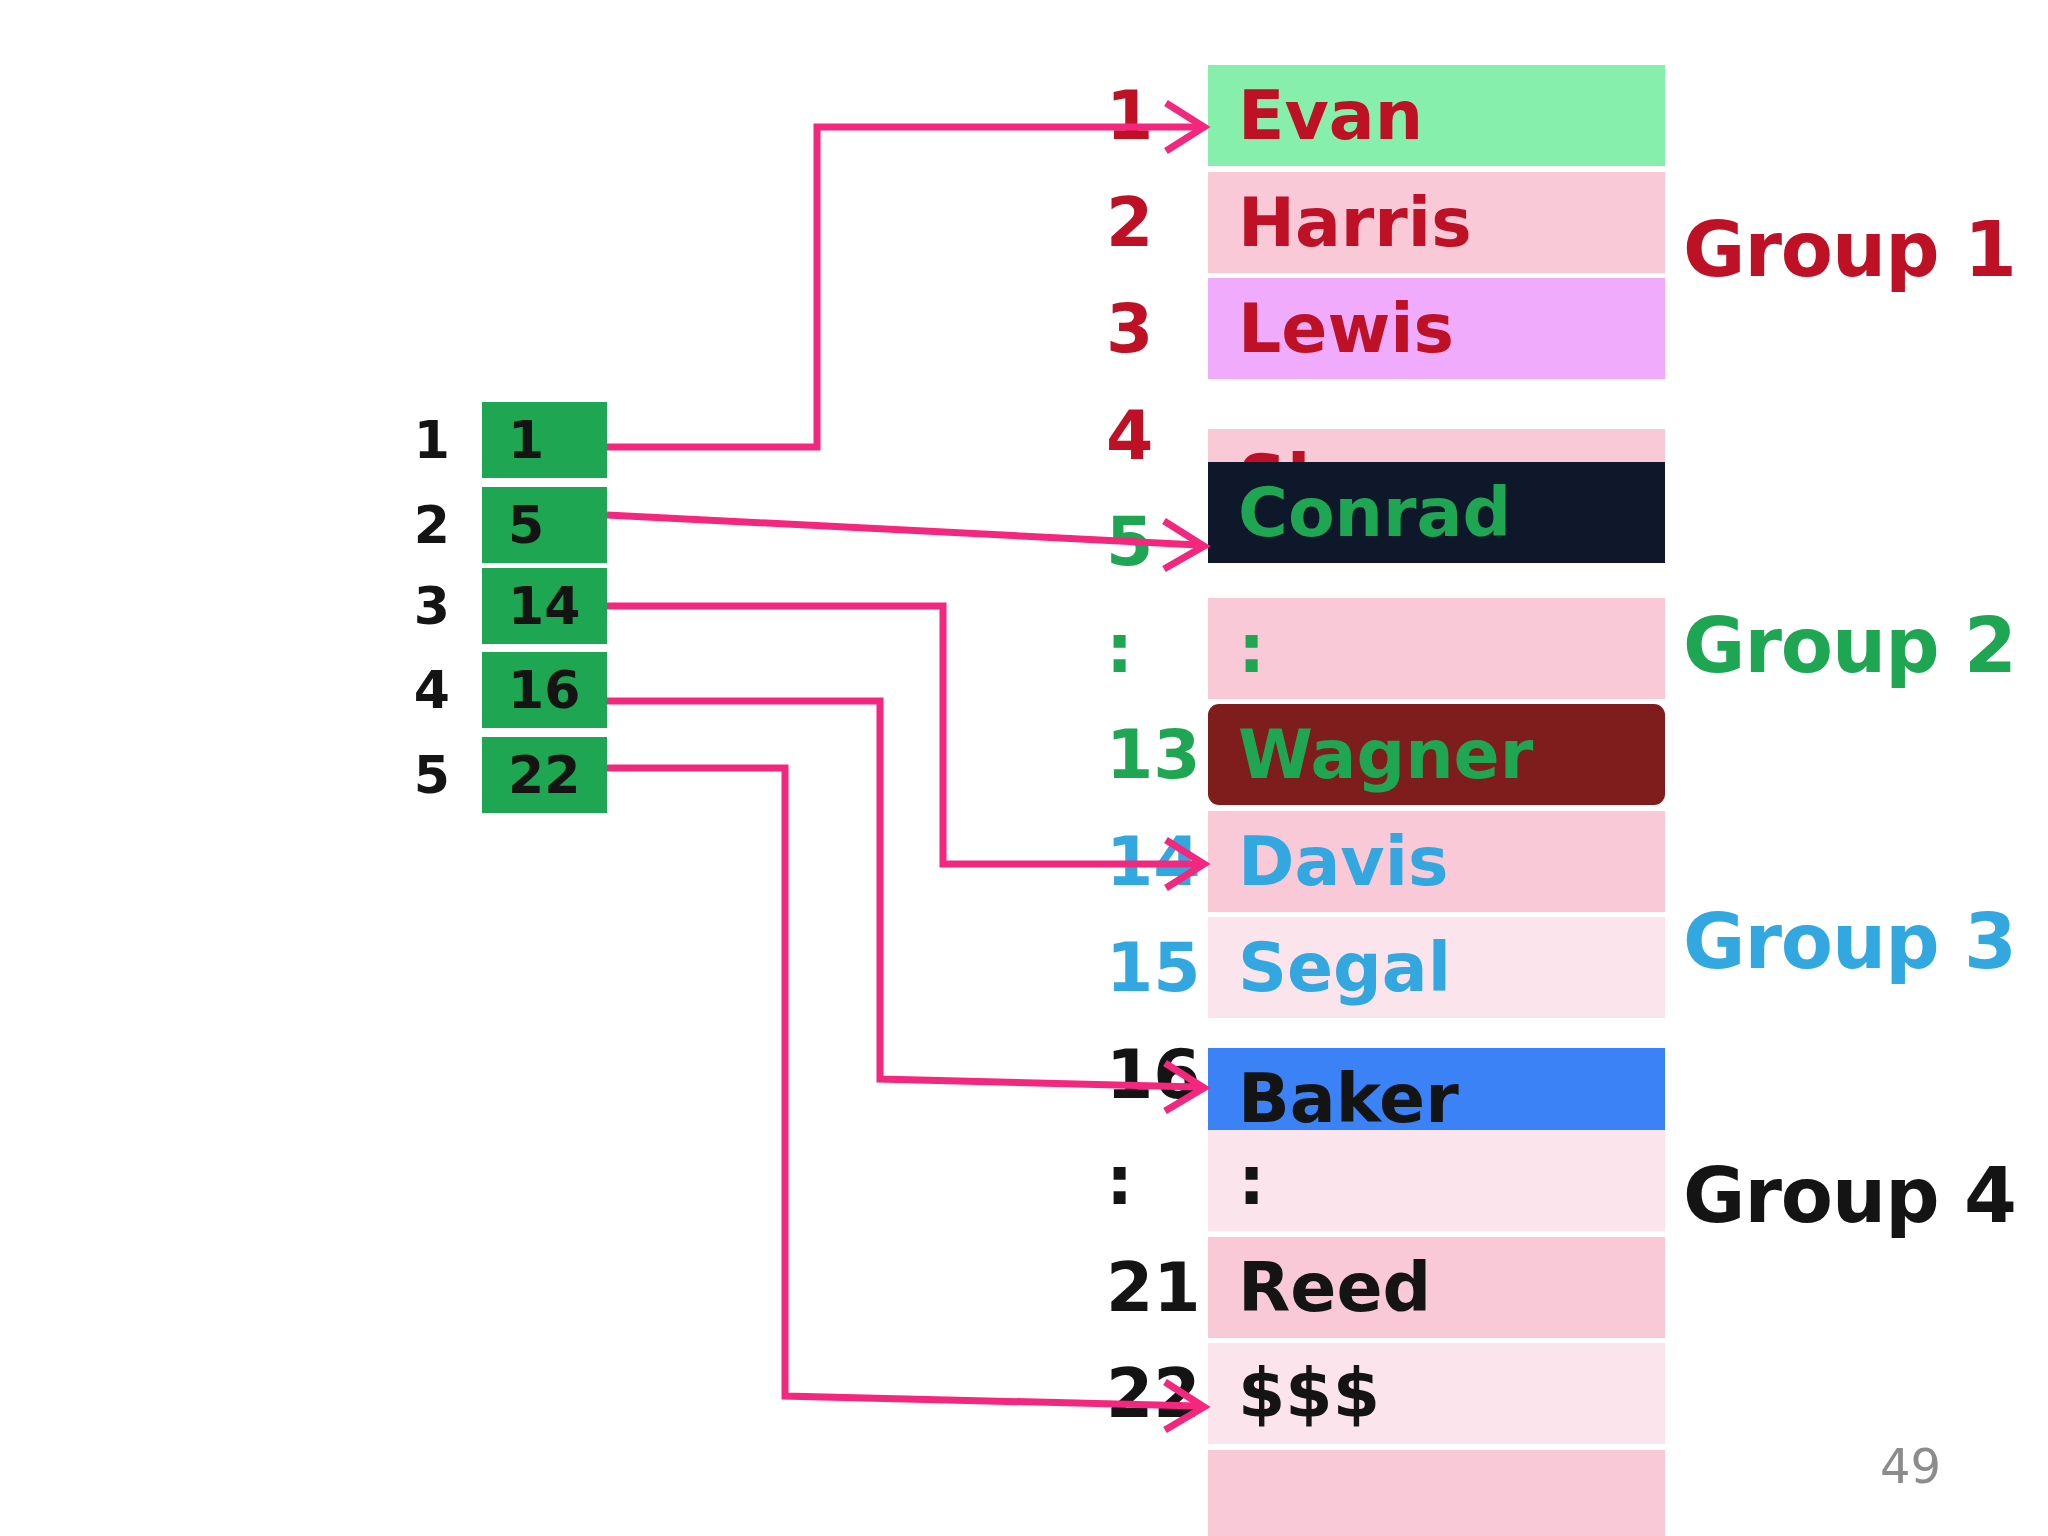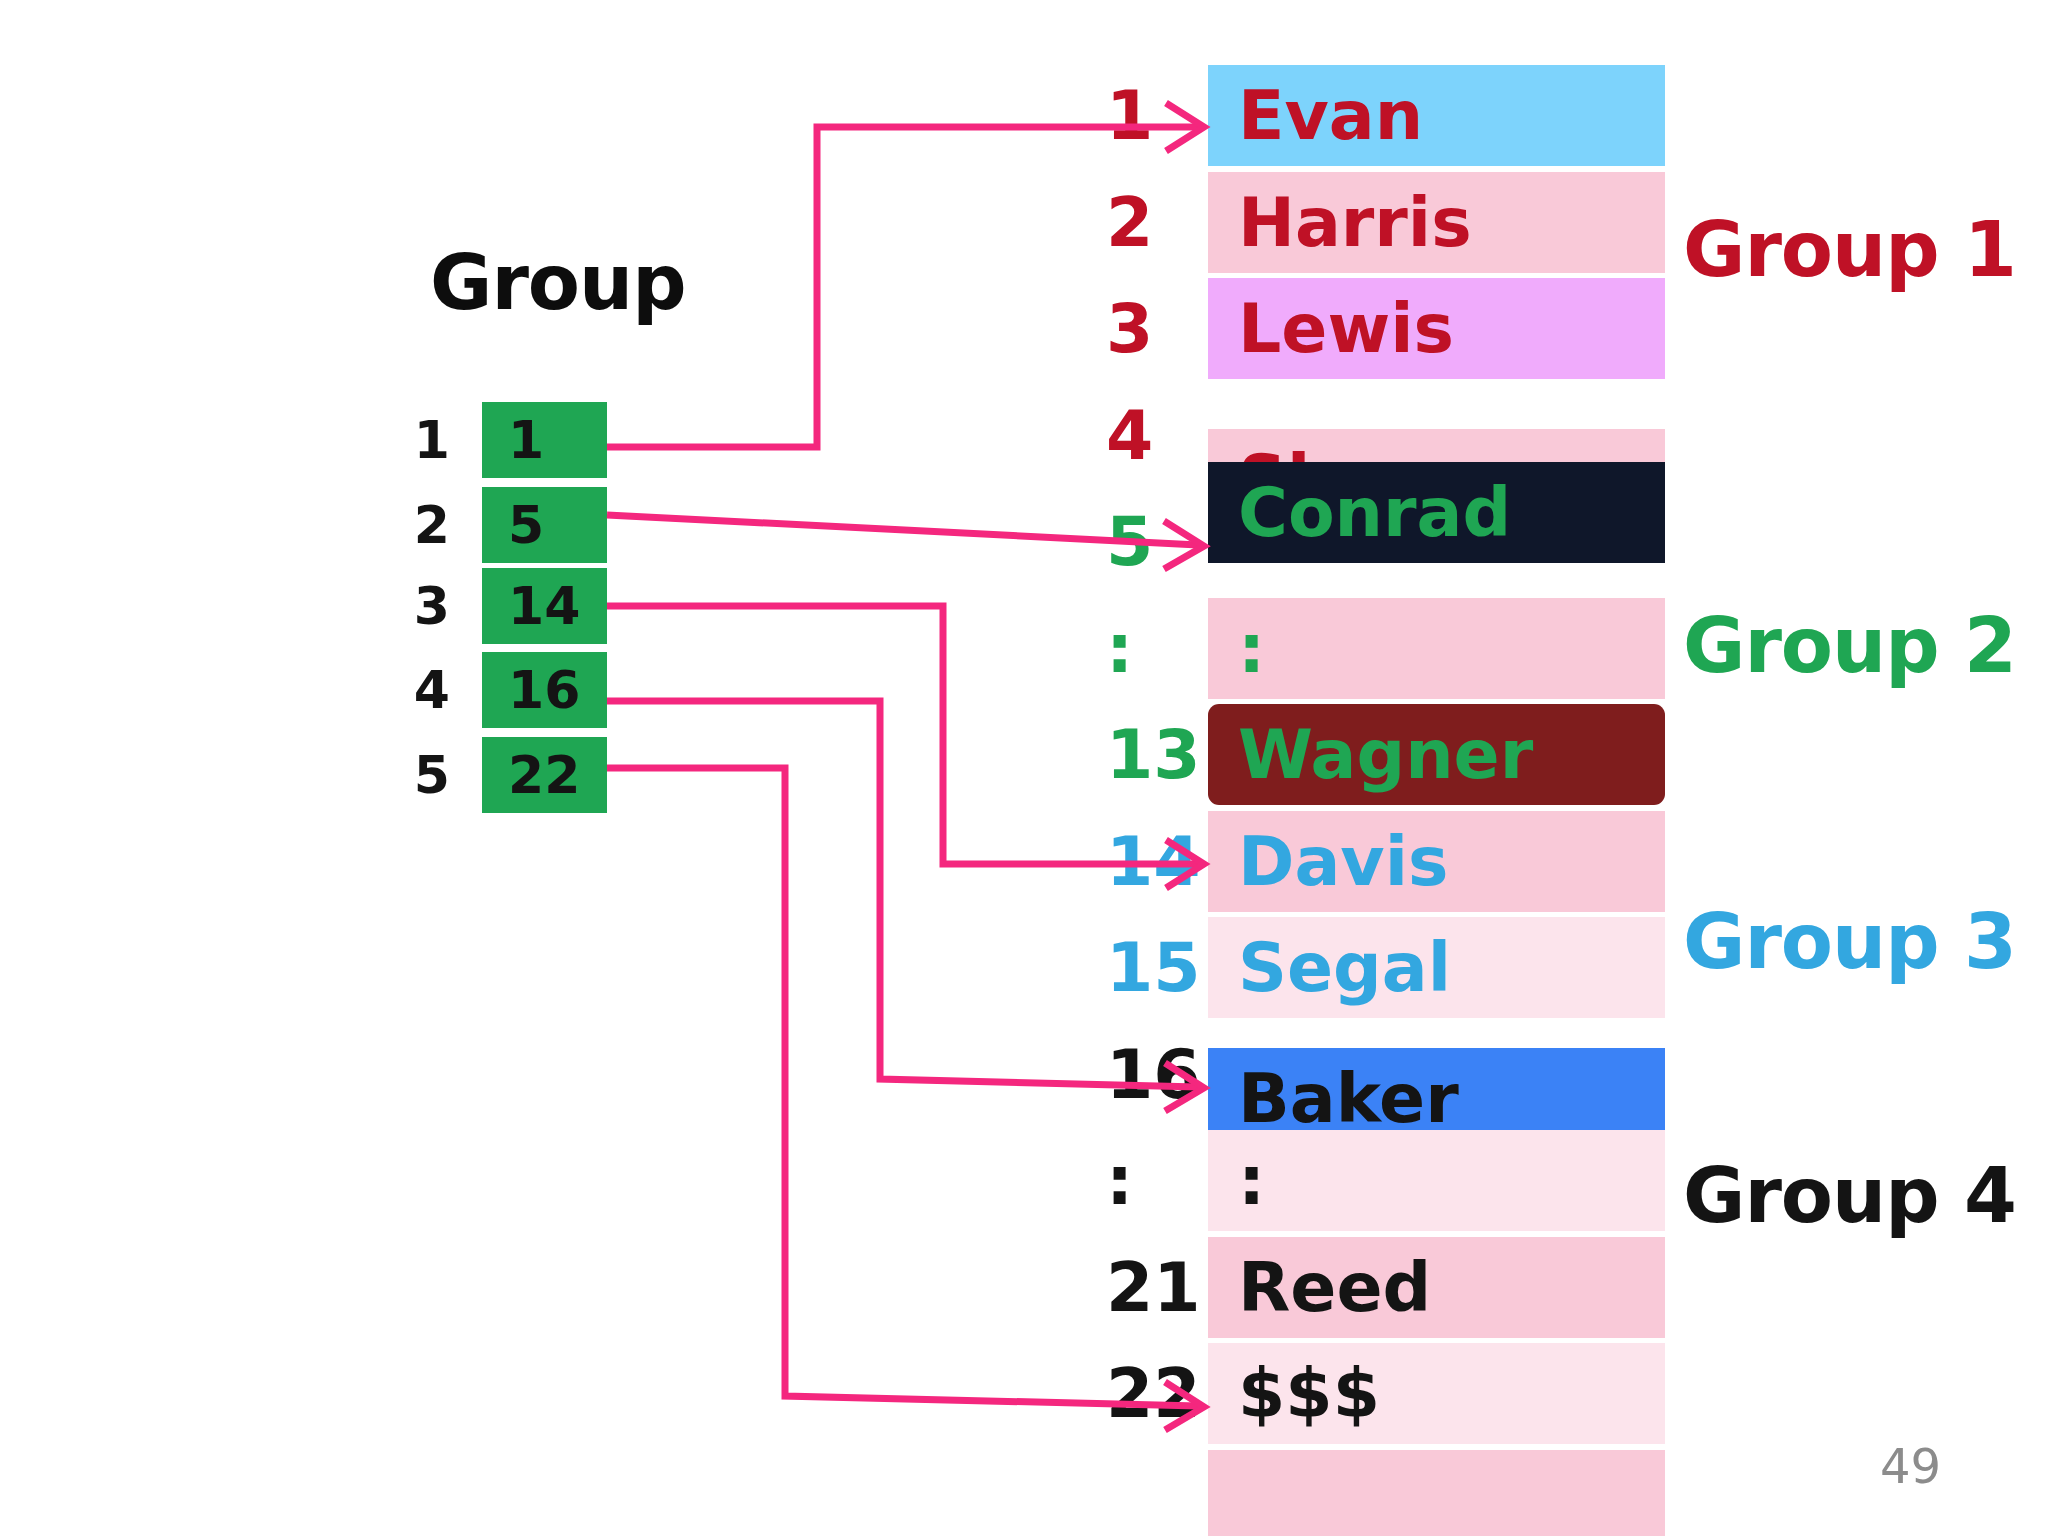--- a/index.html
+++ b/index.html
@@ -48,21 +48,20 @@
     left:1880px;top:1438px;
     font-size:48px;color:#8c8c8c;
   }
   #arrow-layer{position:absolute;left:0;top:0;pointer-events:none;}
 </style>
 </head>
 <body>
 
 <div id="canvas">
 
-  <div id="slide-title" class="abs">Group</div>
 
   <div id="index-table">
       <div class="abs idx-label" style="top: 402px; height: 76px;">1</div>
       <div class="abs green-cell" style="top: 402px; height: 76px; background: rgb(31, 166, 83);">
         <span>1</span>
       </div>
       <div class="abs idx-label" style="top: 487px; height: 76px;">2</div>
       <div class="abs green-cell" style="top: 487px; height: 76px; background: rgb(31, 166, 83);">
         <span>5</span>
       </div>
@@ -75,21 +74,21 @@
         <span>16</span>
       </div>
       <div class="abs idx-label" style="top: 737px; height: 76px;">5</div>
       <div class="abs green-cell" style="top: 737px; height: 76px; background: rgb(31, 166, 83);">
         <span>22</span>
       </div>
     </div>
 
   <div id="name-table">
       <div class="abs num-cell" style="top: 65px; color: rgb(191, 17, 38);">1</div>
-      <div class="abs name-cell" style="top: 65px; background: #7dd3fc; color: rgb(191, 17, 38);">Evan</div>
+      <div class="abs name-cell" style="top: 65px; background: #86efac; color: rgb(191, 17, 38);">Evan</div>
       <div class="abs num-cell" style="top: 172px; color: rgb(191, 17, 38);">2</div>
       <div class="abs name-cell" style="top: 172px; background: rgb(249, 201, 216); color: rgb(191, 17, 38);">Harris</div>
       <div class="abs num-cell" style="top: 278px; color: rgb(191, 17, 38);">3</div>
       <div class="abs name-cell" style="top: 278px; background: #f0abfc; color: rgb(191, 17, 38);">Lewis</div>
       <div class="abs num-cell" style="top: 385px; color: rgb(191, 17, 38);">4</div>
       <div class="abs name-cell" style="top: 385px; background: rgb(249, 201, 216); color: rgb(191, 17, 38); margin-top: 44px;">Shaw</div>
       <div class="abs num-cell" style="top: 491px; color: rgb(31, 166, 83);">5</div>
       <div class="abs name-cell" style="top: 462px; background: #0f172a; color: rgb(31, 166, 83);">Conrad</div>
       <div class="abs num-cell" style="top: 598px; color: rgb(31, 166, 83);">:</div>
       <div class="abs name-cell" style="top: 598px; background: rgb(249, 201, 216); color: rgb(31, 166, 83);">:</div>

